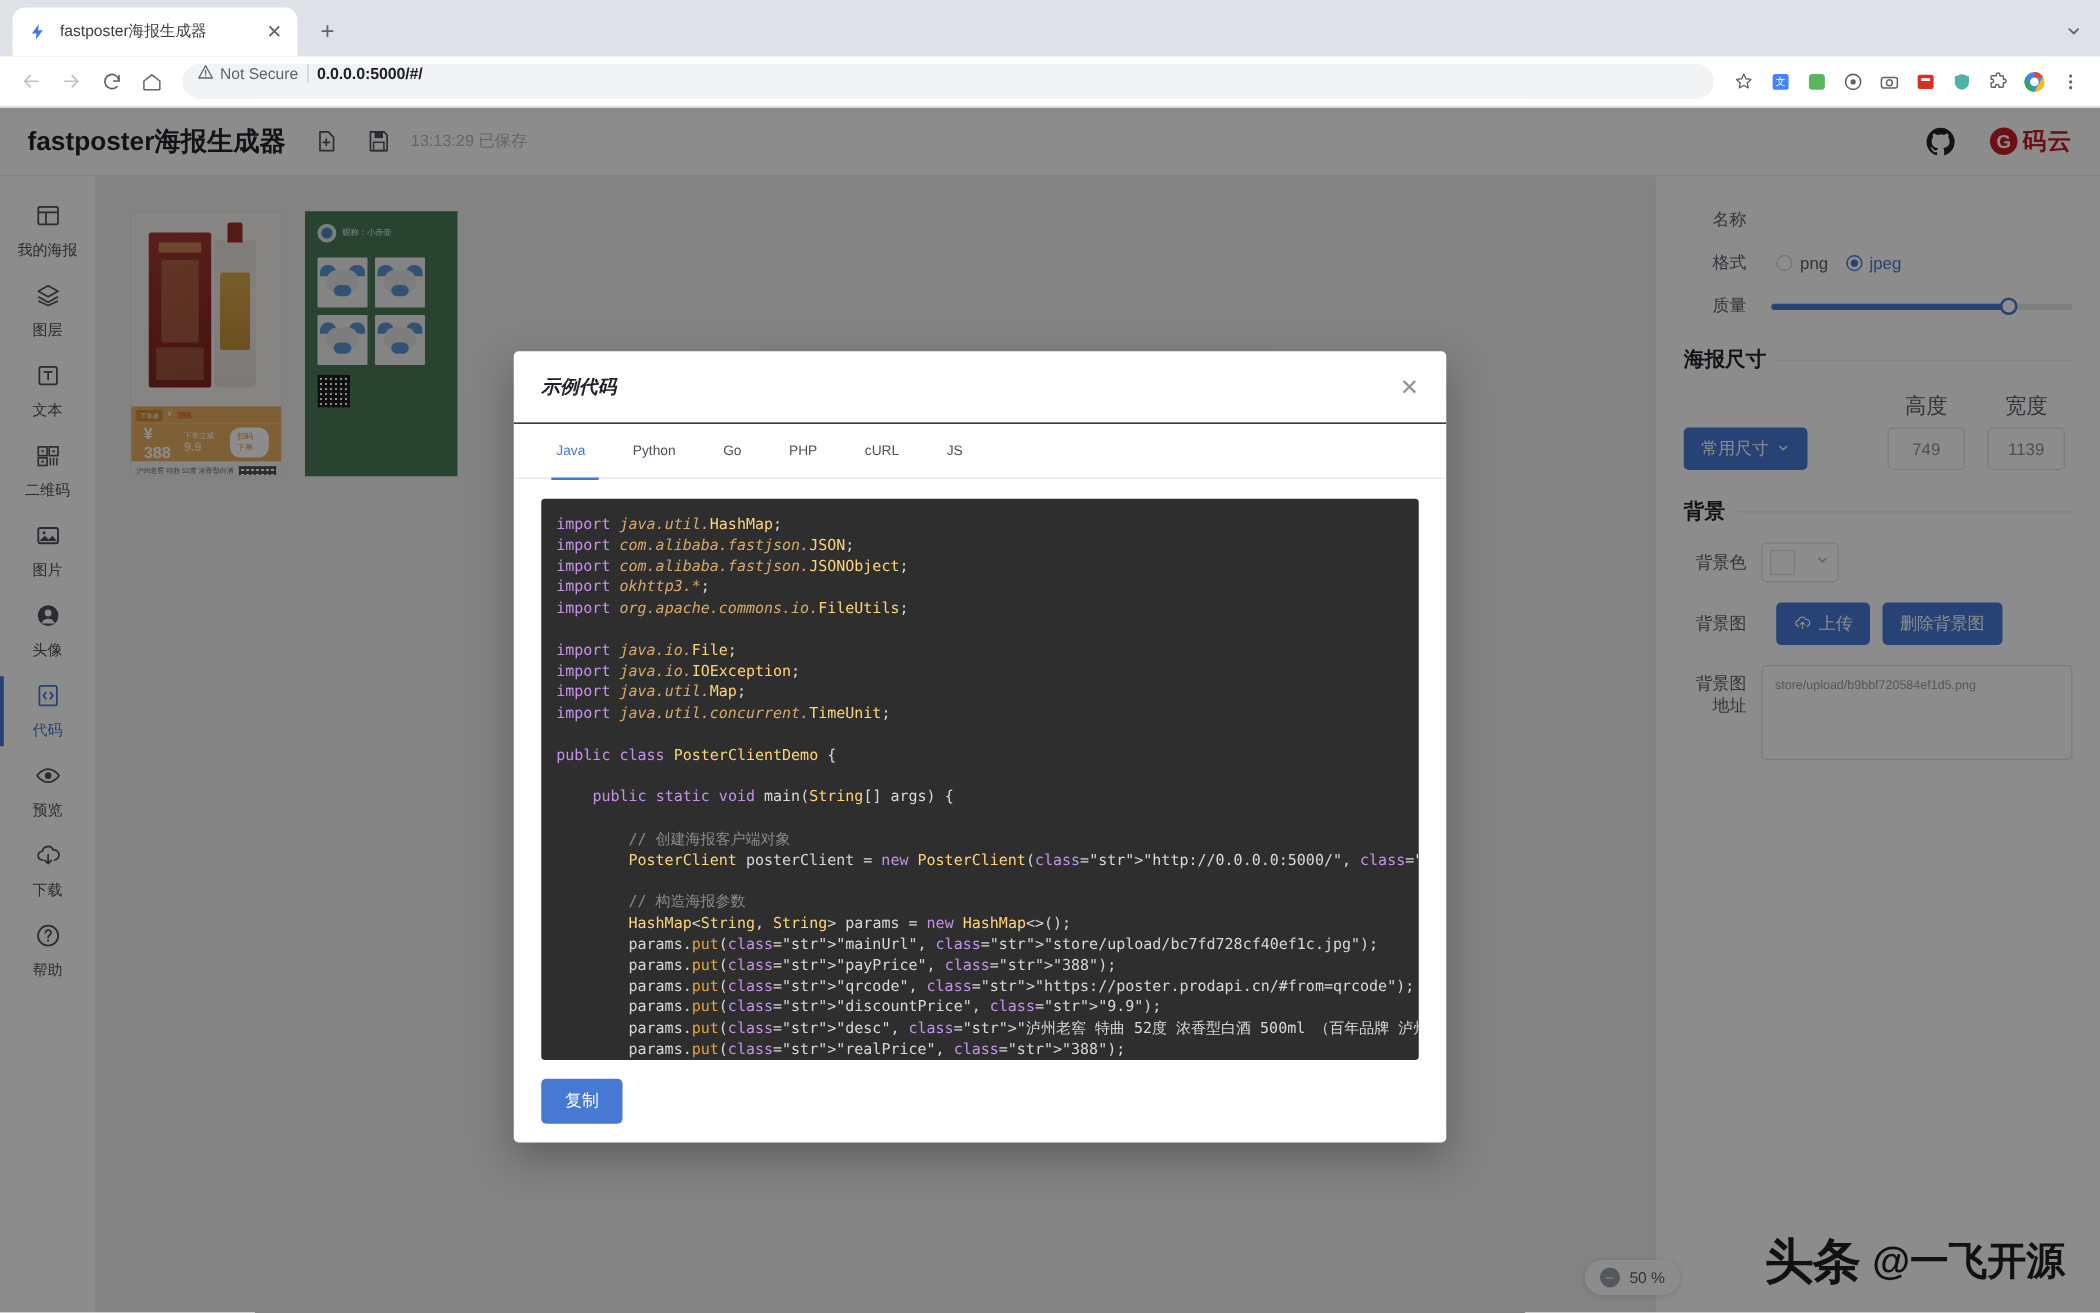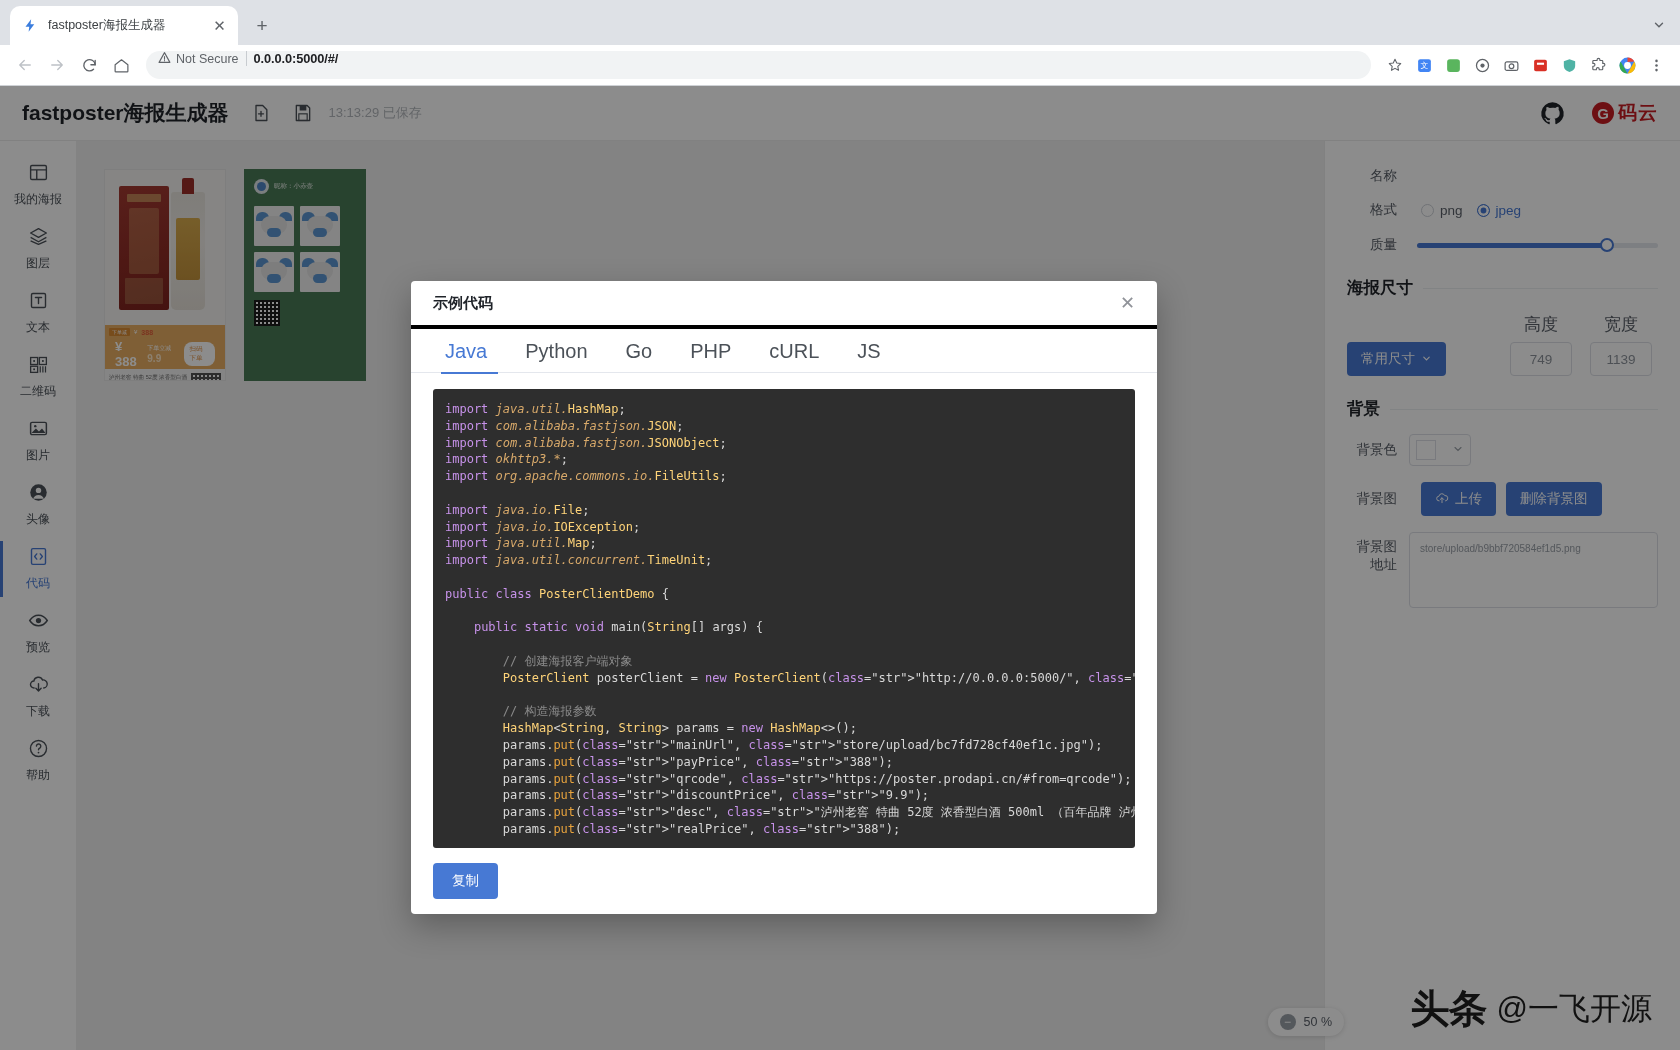--- a/index.html
+++ b/index.html
@@ -193,36 +193,36 @@
   .zoomctl { position:absolute; right: 336px; bottom: 14px; height: 28px;
     background:#fff; border-radius: 14px; display:flex; align-items:center; gap:8px;
     padding: 0 12px; box-shadow: 0 1px 5px rgba(0,0,0,.14); }
   .zcirc { width:16px;height:16px;border-radius:50%;background:#9aa0a8;
     display:flex;align-items:center;justify-content:center;color:#fff;font-size:12px;line-height:1;}
   .zval { font-size:12.5px; color:#5a6069;}
 
   
   .wm { position:absolute; right: 28px; bottom: 14px; display:flex; align-items:center; gap:10px;}
   .wm-logo { font-size: 39px; font-weight: 800; color:#1f1f1f; letter-spacing:-1px;}
-  .wm-txt { font-size: 31px; font-weight: 400; color:#1f1f1f;}
+  .wm-txt { font-size: 31px; font-weight: 700; color:#1f1f1f;}
 
   
   .overlay { position:absolute; inset:0; background: rgba(0,0,0,.45); }
   .modal {
     position:absolute; left: 411px; top: 195px; width: 746px; height: 633px;
     background:#fff; border-radius: 4px; box-shadow: 0 12px 32px rgba(0,0,0,.28);
     display:flex; flex-direction:column; overflow:hidden;
   }
-  .m-head { height: 48px; display:flex; align-items:center; padding: 0 22px;
-    border-bottom:4px solid #000000; }
+  .m-head { height: 58px; display:flex; align-items:center; padding: 0 22px;
+    border-bottom:1px solid #000000;font-style:italic; }
   .m-title { font-size:15px; font-weight:700; color:#1f2329;}
   .m-close { margin-left:auto; color:#909399; font-size:18px; cursor:pointer; line-height:1;}
   .m-tabs { display:flex; gap: 0; padding: 0 22px; border-bottom:1px solid #e4e7ed; height: 44px;}
   .mtab { padding: 0 19px; height:44px; display:flex; align-items:center;
-    font-size:20px; color:#4b5158; cursor:pointer; position:relative;}
+    font-size:11px; color:#4b5158; cursor:pointer; position:relative;}
   .mtab:first-child { padding-left: 12px; }
   .mtab.active { color:#4779d4;}
   .mtab.active::after{content:"";position:absolute;left:8px;right:8px;bottom:-1px;height:2px;background:#4779d4;}
   .code {
     margin: 16px 22px 0 22px; flex:1; background:#2e2e2e; border-radius:3px;
     padding: 12px 0 12px 12px; overflow: hidden; position: relative;
   }
   .code pre {
     font-family: "DejaVu Sans Mono", "Liberation Mono", monospace;
     font-size: 12px; line-height: 16.8px; color:#d8d8d8; white-space: pre;

